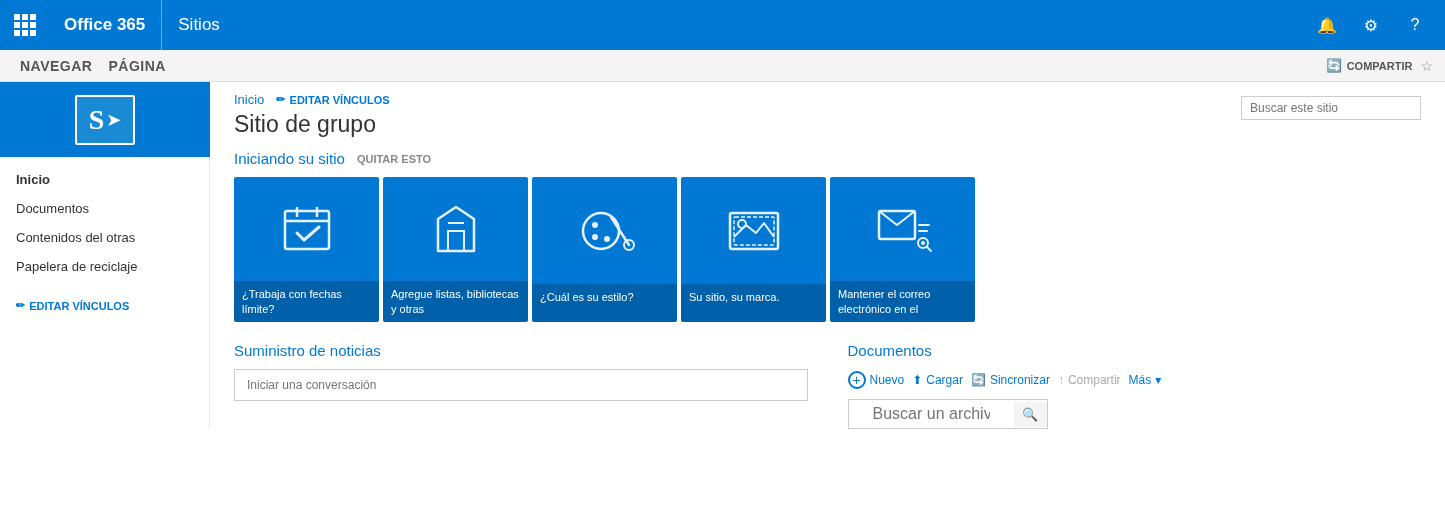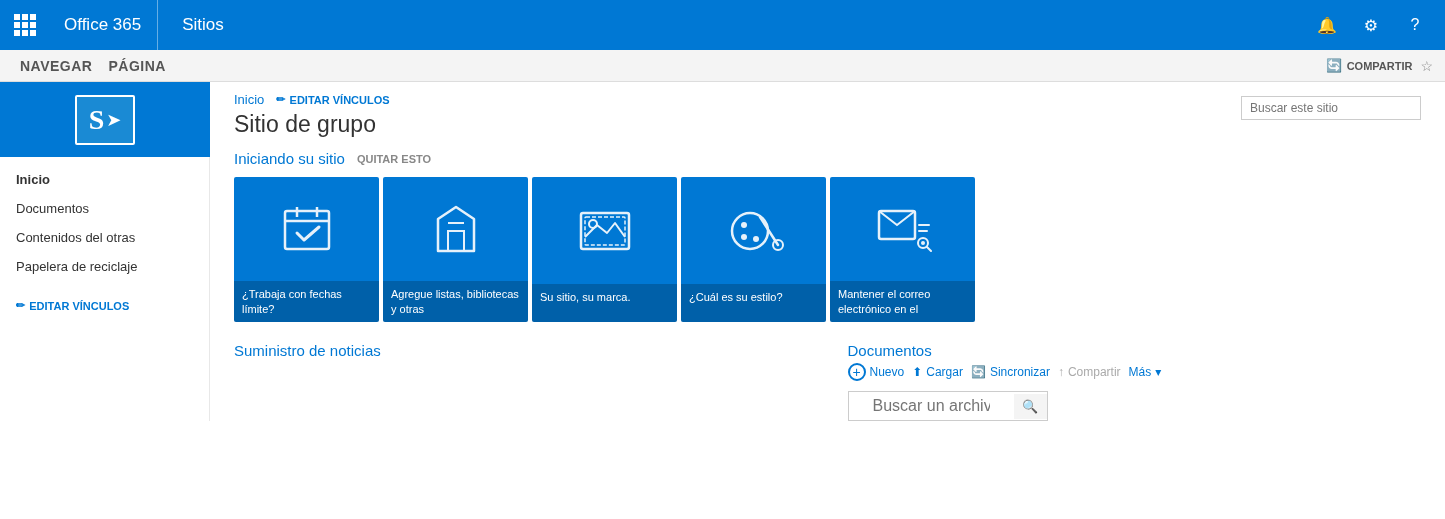--- a/index.html
+++ b/index.html
@@ -17,23 +17,23 @@
     .top-bar-grid-icon {
       width: 30px; height: 30px;
       display: flex; align-items: center; justify-content: center;
       cursor: pointer; margin-right: 8px;
     }
     .grid-dots {
       display: grid; grid-template-columns: repeat(3,6px); gap: 2px;
     }
     .grid-dot { width: 6px; height: 6px; background: white; }
     .top-bar-app-name {
-      font-size: 17px; font-weight: 400; padding: 0 16px;
+      font-size: 17px; font-weight: 700; padding: 0 16px;
       border-right: 1px solid rgba(255,255,255,0.4);
-      margin-right: 24px; line-height: 50px; text-align: center;
+      margin-right: 16px; line-height: 50px; text-align: center;
     }
     .top-bar-section-name {
       font-size: 17px; font-weight: 300;
     }
     .top-bar-right {
       margin-left: auto;
       display: flex; align-items: center; gap: 4px;
     }
     .top-bar-icon-btn {
       width: 40px; height: 50px;
@@ -185,21 +185,21 @@
     
     .bottom-sections {
       display: flex;
       padding: 0 24px;
       gap: 40px;
     }
     .news-feed-section { flex: 1; }
     .documents-section { flex: 1; }
     .bottom-section-title {
       font-size: 15px; font-weight: 400; color: #0078d4;
-      margin-bottom: 2px;
+      margin-bottom: 10px;
     }
     .news-feed-input {
       border: 1px solid #ccc;
       padding: 8px 12px;
       width: 100%; font-size: 12px; color: #aaa;
       outline: none;
     }
     .doc-toolbar {
       display: flex; align-items: center; gap: 8px; margin-bottom: 8px;
     }
@@ -318,46 +318,46 @@
 
       <div class="tile">
         <div class="tile-icon-area">
           <svg class="tile-icon-svg" viewBox="0 0 64 64" fill="none" xmlns="http://www.w3.org/2000/svg">
             <polygon points="32,10 50,22 50,54 14,54 14,22" stroke="white" stroke-width="2.5" fill="none" stroke-linejoin="round"></polygon>
             <rect x="24" y="34" width="16" height="20" stroke="white" stroke-width="2" fill="none"></rect>
             <line x1="24" y1="26" x2="40" y2="26" stroke="white" stroke-width="2"></line>
           </svg>
         </div>
         <div class="tile-label">Agregue listas, bibliotecas y otras</div>
-      </div>
-
-      <div class="tile">
-        <div class="tile-icon-area">
-          <svg class="tile-icon-svg" viewBox="0 0 64 64" fill="none" xmlns="http://www.w3.org/2000/svg">
-            <rect x="8" y="14" width="48" height="36" rx="2" stroke="white" stroke-width="2.5" fill="none" stroke-dasharray="0"></rect>
-            <rect x="12" y="18" width="40" height="28" rx="1" stroke="white" stroke-width="1.5" fill="none" stroke-dasharray="4 2"></rect>
-            <polyline points="12,38 24,26 34,34 42,24 52,38" stroke="white" stroke-width="2" fill="none" stroke-linejoin="round"></polyline>
-            <circle cx="20" cy="25" r="4" stroke="white" stroke-width="2" fill="none"></circle>
-          </svg>
-        </div>
-        <div class="tile-label">Su sitio, su marca.</div>
       </div>
 
       <div class="tile">
         <div class="tile-icon-area">
           <svg class="tile-icon-svg" viewBox="0 0 64 64" fill="none" xmlns="http://www.w3.org/2000/svg">
             <circle cx="28" cy="32" r="18" stroke="white" stroke-width="2.5" fill="none"></circle>
             <line x1="38" y1="18" x2="56" y2="46" stroke="white" stroke-width="2.5" stroke-linecap="round"></line>
             <circle cx="56" cy="46" r="5" stroke="white" stroke-width="2" fill="none"></circle>
             <circle cx="22" cy="26" r="3" fill="white"></circle>
             <circle cx="22" cy="38" r="3" fill="white"></circle>
             <circle cx="34" cy="40" r="3" fill="white"></circle>
           </svg>
         </div>
         <div class="tile-label">¿Cuál es su estilo?</div>
+      </div>
+
+      <div class="tile">
+        <div class="tile-icon-area">
+          <svg class="tile-icon-svg" viewBox="0 0 64 64" fill="none" xmlns="http://www.w3.org/2000/svg">
+            <rect x="8" y="14" width="48" height="36" rx="2" stroke="white" stroke-width="2.5" fill="none" stroke-dasharray="0"></rect>
+            <rect x="12" y="18" width="40" height="28" rx="1" stroke="white" stroke-width="1.5" fill="none" stroke-dasharray="4 2"></rect>
+            <polyline points="12,38 24,26 34,34 42,24 52,38" stroke="white" stroke-width="2" fill="none" stroke-linejoin="round"></polyline>
+            <circle cx="20" cy="25" r="4" stroke="white" stroke-width="2" fill="none"></circle>
+          </svg>
+        </div>
+        <div class="tile-label">Su sitio, su marca.</div>
       </div>
 
       <div class="tile">
         <div class="tile-icon-area">
           <svg class="tile-icon-svg" viewBox="0 0 64 64" fill="none" xmlns="http://www.w3.org/2000/svg">
             <rect x="8" y="14" width="36" height="28" rx="2" stroke="white" stroke-width="2.5" fill="none"></rect>
             <polyline points="8,14 26,28 44,14" stroke="white" stroke-width="2" fill="none"></polyline>
             <line x1="48" y1="28" x2="58" y2="28" stroke="white" stroke-width="2" stroke-linecap="round"></line>
             <line x1="48" y1="34" x2="56" y2="34" stroke="white" stroke-width="2" stroke-linecap="round"></line>
             <circle cx="52" cy="46" r="5" stroke="white" stroke-width="2" fill="none"></circle>
@@ -367,20 +367,21 @@
         </div>
         <div class="tile-label">Mantener el correo electrónico en el</div>
       </div>
 
     </div>
 
     <div class="bottom-sections">
 
       <div class="news-feed-section">
         <div class="bottom-section-title">Suministro de noticias</div>
+        <input class="news-feed-input" type="text" placeholder="Iniciar una conversación" style="">
       </div>
 
       <div class="documents-section">
         <div class="bottom-section-title">Documentos</div>
         <div class="doc-toolbar">
           <button class="doc-btn">
             <span style="font-size:16px; color:#0078d4; border: 2px solid #0078d4; border-radius:50%; width:18px;height:18px;display:inline-flex;align-items:center;justify-content:center;font-size:14px;">+</span>
             <span>Nuevo</span>
           </button>
           <button class="doc-btn">

